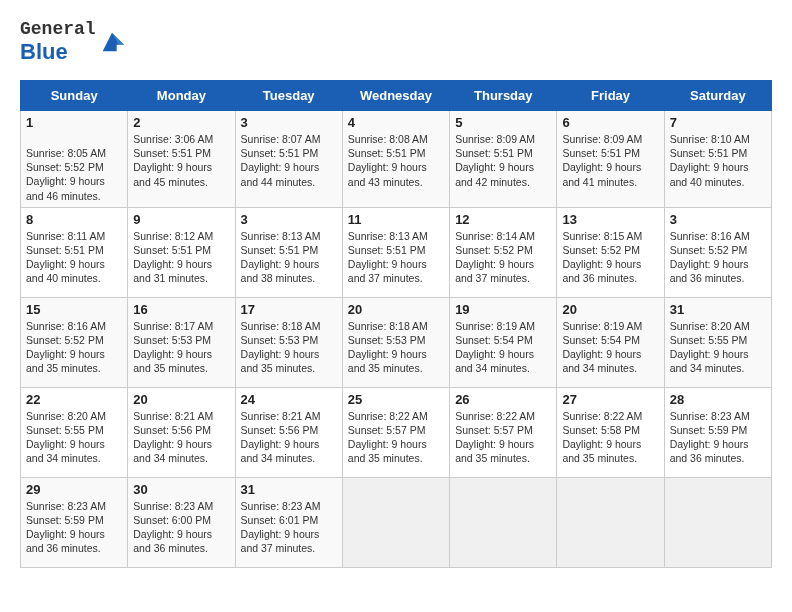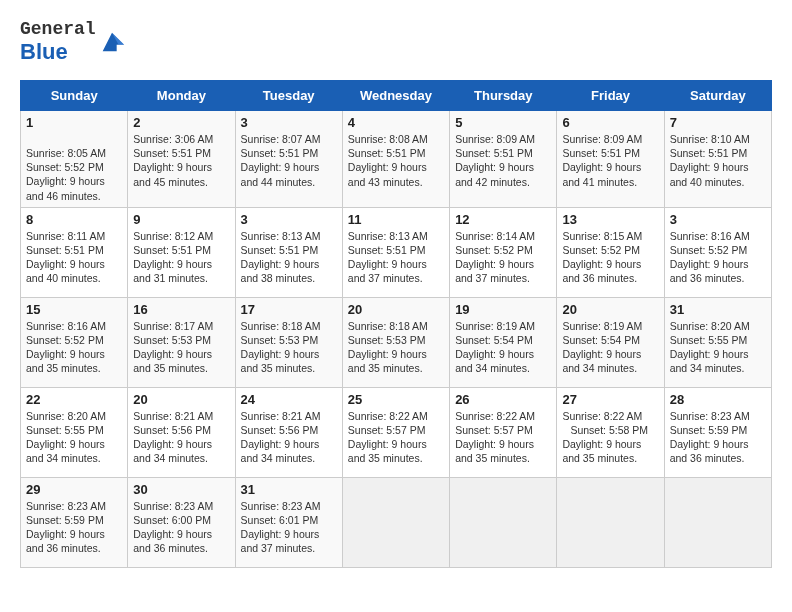--- a/index.html
+++ b/index.html
@@ -305,21 +305,21 @@
         <td>
           <span class="day-num">26</span>
           <span style="display: block; line-height: 1.35;">Sunrise: 8:22 AM</span>
           <span style="display: block; line-height: 1.35;">Sunset: 5:57 PM</span>
           <span style="display: block; line-height: 1.35;">Daylight: 9 hours</span>
           <span style="display: block; line-height: 1.35;">and 35 minutes.</span>
         </td>
         <td>
           <span class="day-num">27</span>
           <span style="display: block; line-height: 1.35;">Sunrise: 8:22 AM</span>
-          <span style="display: block; line-height: 1.35; margin-left: 8px;">Sunset: 5:58 PM</span>
+          <span style="display: block; line-height: 1.35;">Sunset: 5:58 PM</span>
           <span style="display: block; line-height: 1.35;">Daylight: 9 hours</span>
           <span style="display: block; line-height: 1.35;">and 35 minutes.</span>
         </td>
         <td>
           <span class="day-num">28</span>
           <span style="display: block; line-height: 1.35;">Sunrise: 8:23 AM</span>
           <span style="display: block; line-height: 1.35;">Sunset: 5:59 PM</span>
           <span style="display: block; line-height: 1.35;">Daylight: 9 hours</span>
           <span style="display: block; line-height: 1.35;">and 36 minutes.</span>
         </td>

